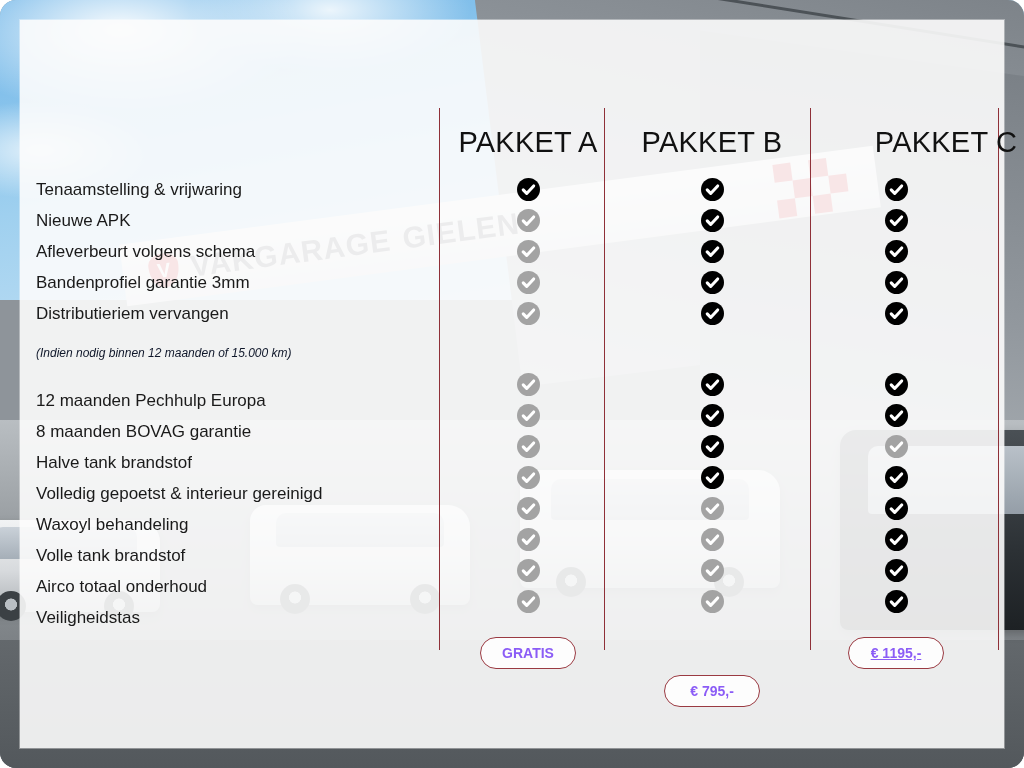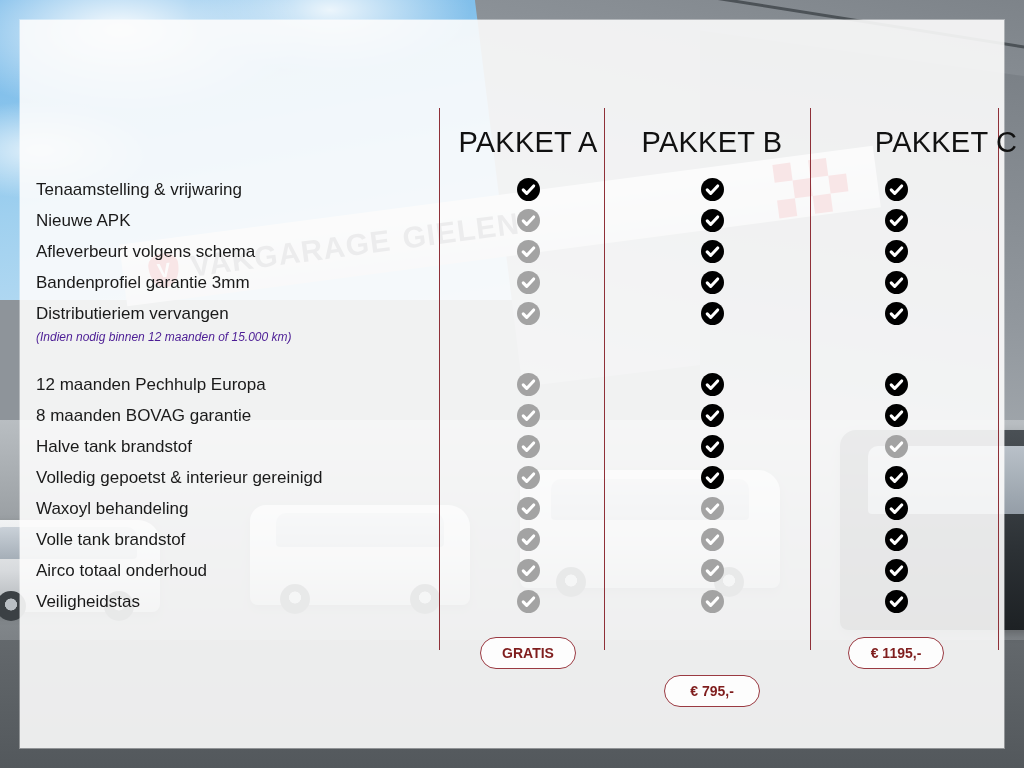--- a/index.html
+++ b/index.html
@@ -12,20 +12,21 @@
     font-family: "Liberation Sans", sans-serif;
   }
 
   
   #stage {
     position: relative;
     width: 1024px;
     height: 768px;
     background: #8e949a;
     overflow: hidden;
+    border-radius: 16px;
   }
 
   .bg-sky {
     position: absolute;
     left: 0; top: 0;
     width: 1024px; height: 300px;
     background:
       radial-gradient(ellipse 260px 120px at 120px 30px, rgba(255,255,255,.95) 0%, rgba(255,255,255,0) 70%),
       radial-gradient(ellipse 200px 90px at 330px 10px, rgba(255,255,255,.85) 0%, rgba(255,255,255,0) 70%),
       radial-gradient(ellipse 160px 70px at 40px 150px, rgba(255,255,255,.75) 0%, rgba(255,255,255,0) 70%),
@@ -181,23 +182,24 @@
   .feature {
     height: 31px;
     display: flex;
     align-items: center;
     font: 400 17px/31px "Liberation Sans", sans-serif;
     color: #1a1a1a;
     white-space: nowrap;
   }
   .subnote {
     font: italic 400 12px/16px "Liberation Sans", sans-serif;
-    color: #4c1d95;
+    color: #0f172a;
     height: 18px;
     white-space: nowrap;
+    margin-top: 16px;
   }
   .group-gap { height: 22px; }
 
   
   .checks {
     position: absolute;
     top: 154px;
     left: 0;
     width: 984px;
   }
@@ -221,21 +223,21 @@
     position: absolute;
     top: 617px;
     transform: translateX(-50%);
     min-width: 96px;
     height: 32px;
     padding: 0 18px;
     border: 1px solid #9a3a42;
     border-radius: 16px;
     background: #fdfdfd;
     font: 700 14px/30px "Liberation Sans", sans-serif;
-    color: #7f1d1d;
+    color: #8b5cf6;
     text-align: center;
     white-space: nowrap;
   }
 </style>
 </head>
 <body>
 
 <div id="stage">
 
   <div class="bg-sky"></div>
@@ -540,17 +542,17 @@
             <svg viewBox="0 0 24 24" aria-hidden="true">
               <path d="M6.5 12.4l3.6 3.7 7.3-7.8" fill="none" stroke="#fff" stroke-width="3.2" stroke-linecap="round" stroke-linejoin="round"></path>
             </svg>
           </span>
         </div>
       </div>
 
     <div id="pills">
         <div class="pill" style="left: 508px;">GRATIS</div>
         <div class="pill" style="left: 692px; margin-top: 38px;">€ 795,-</div>
-        <div class="pill" style="left: 876px;">€ 1195,-</div>
+        <div class="pill" style="left: 876px; text-decoration: underline;">€ 1195,-</div>
       </div>
 
   </div>
 </div>
 
 </body></html>

